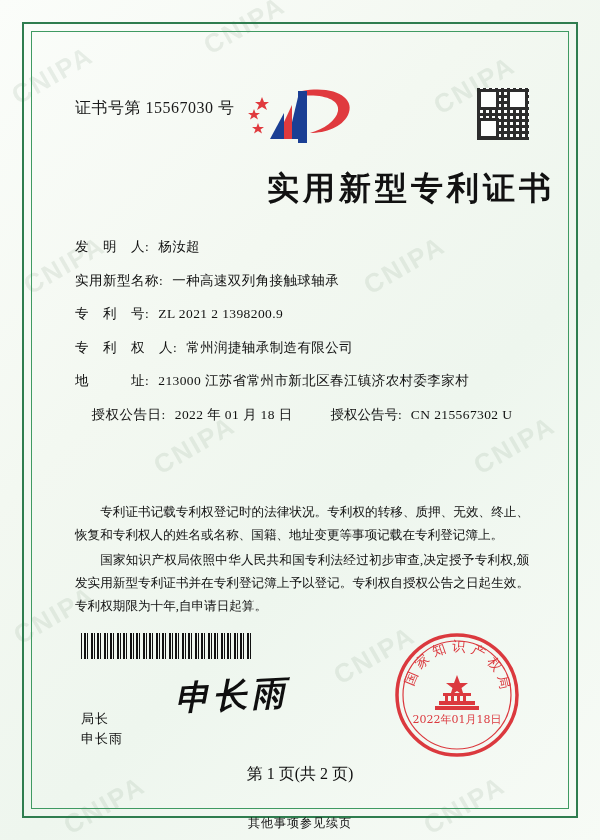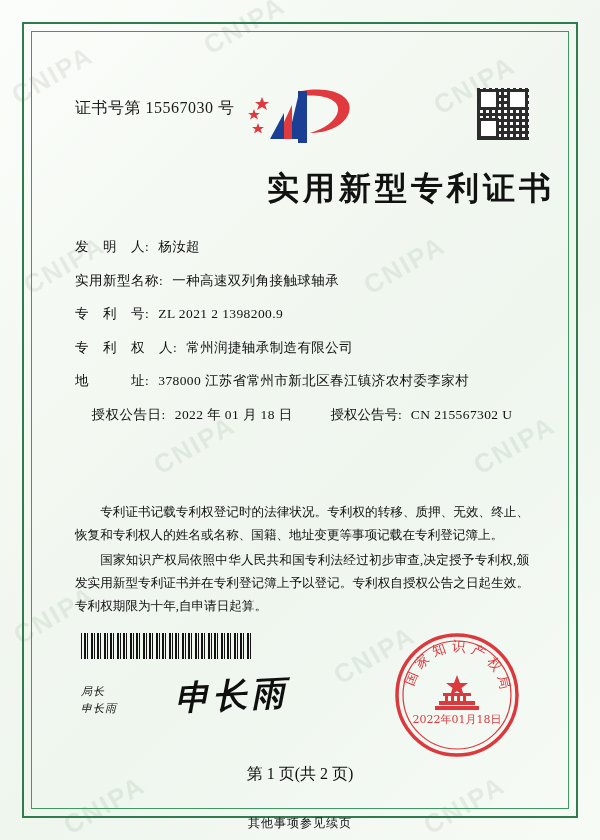--- a/index.html
+++ b/index.html
@@ -198,26 +198,25 @@
         #111 0 1px, transparent 1px 3px,
         #111 3px 5px, transparent 5px 6px,
         #111 6px 7px, transparent 7px 10px,
         #111 10px 12px, transparent 12px 13px);
   }
 
   
   .sig-label {
     position: absolute;
     left: 36px;
-    top: 638px;
-    font-size: 11px;
+    top: 664px;
+    font-size: 13px;
     line-height: 1.55;
     color: #111;
     letter-spacing: 1px;
-    font-style: italic;
   }
   .sig-script {
     position: absolute;
     left: 130px;
     top: 628px;
     font-size: 34px;
     font-family: "DejaVu Serif", serif;
     font-style: italic;
     font-weight: 700;
     color: #0f0f0f;
@@ -323,21 +322,21 @@
       <div class="field">
         <span class="lab">专　利　号:</span>
         <span class="val">ZL 2021 2 1398200.9</span>
       </div>
       <div class="field">
         <span class="lab">专　利　权　人:</span>
         <span class="val">常州润捷轴承制造有限公司</span>
       </div>
       <div class="field">
         <span class="lab">地　　　址:</span>
-        <span class="val">378000 江苏省常州市新北区春江镇济农村委李家村</span>
+        <span class="val">213000 江苏省常州市新北区春江镇济农村委李家村</span>
       </div>
       <div class="field two-col">
         <span class="lab">授权公告日:</span>
         <span class="val">2022 年 01 月 18 日</span>
         <span class="second">授权公告号:</span>
         <span class="val">CN 215567302 U</span>
       </div>
     </div>
 
     <div class="paras">

